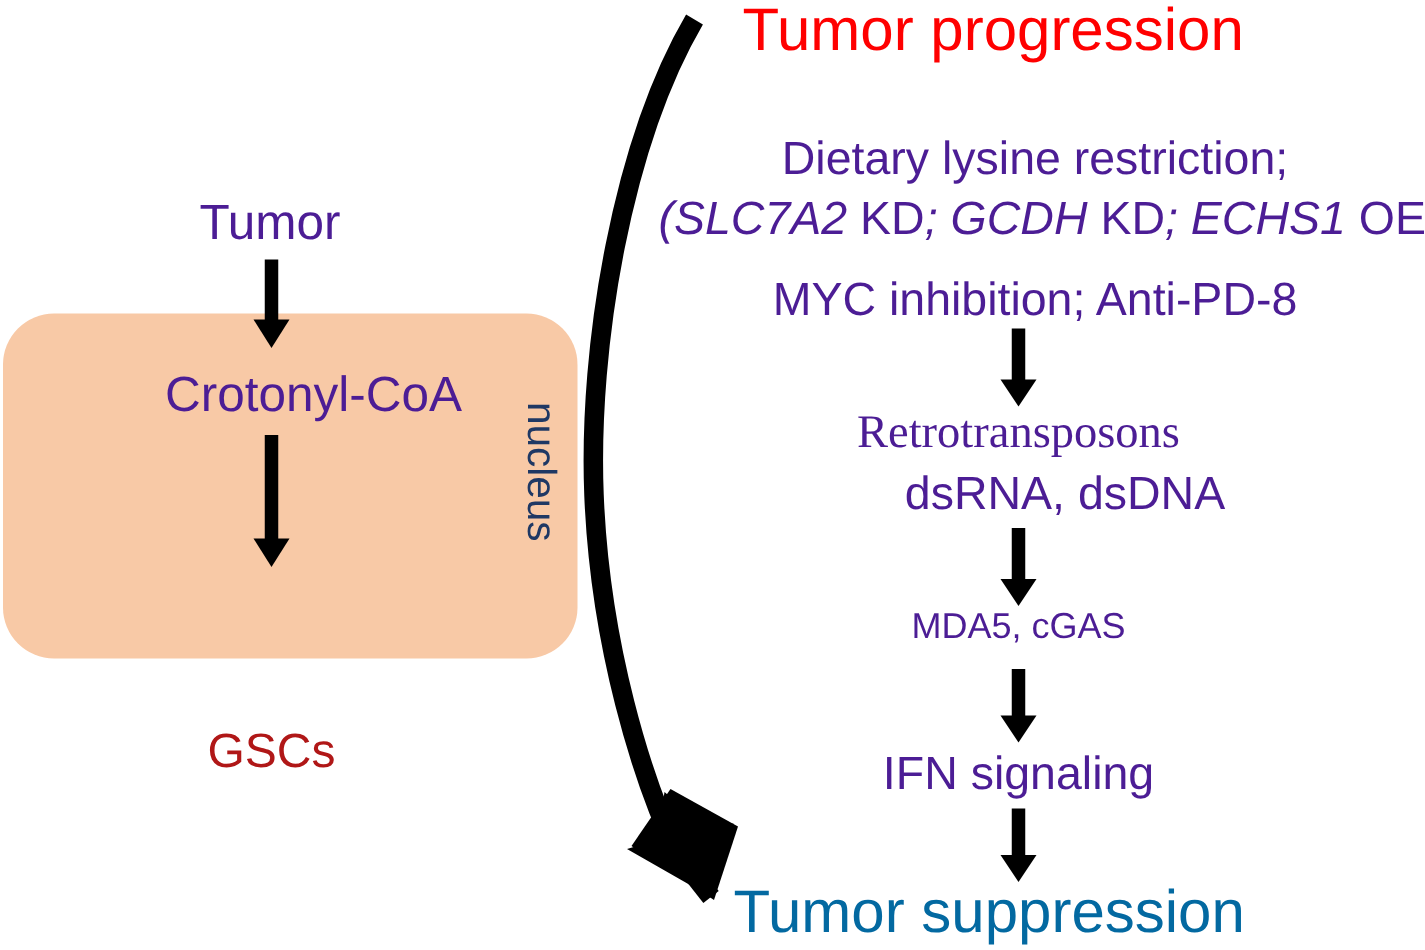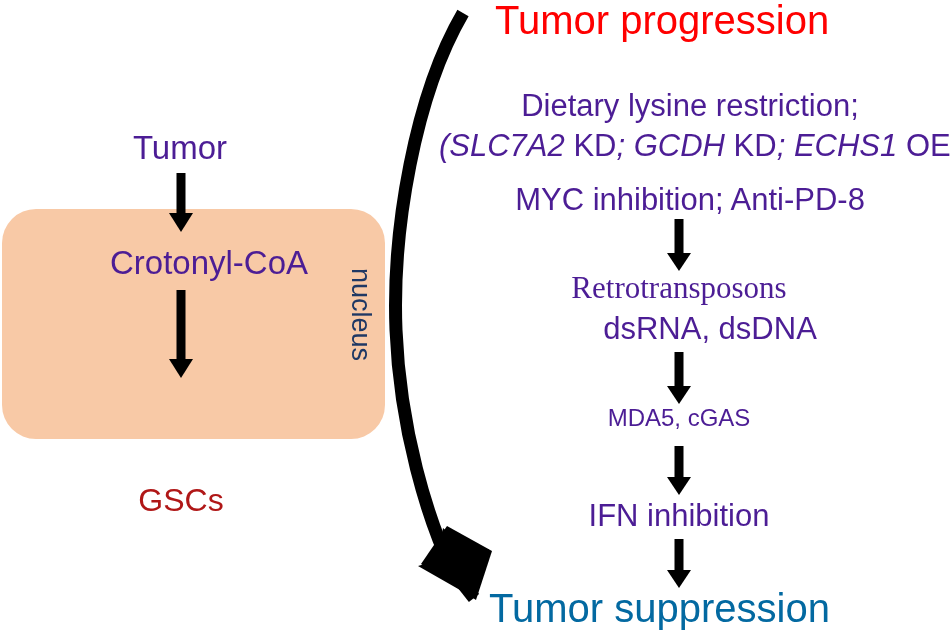--- a/index.html
+++ b/index.html
@@ -151,21 +151,21 @@
     <div class="head" style="border-top-width:18px;"></div>
   </div>
 
   <div class="t center" style="left:679px; top:406px; font-size:24px;">MDA5, cGAS</div>
 
   <div class="arrow-down" style="left:679px; top:446px; width:26px; height:49px;">
     <div class="shaft" style="width:9px; height:32px;"></div>
     <div class="head" style="border-top-width:18px;"></div>
   </div>
 
-  <div class="t center" style="left:679px; top:500px; font-size:31px;">IFN inhibition</div>
+  <div class="t center" style="left:679px; top:500px; font-size:31px;">IFN signaling</div>
 
   <div class="arrow-down" style="left:679px; top:539px; width:26px; height:49px;">
     <div class="shaft" style="width:9px; height:32px;"></div>
     <div class="head" style="border-top-width:18px;"></div>
   </div>
 
   <div class="headline" style="left:489px; top:588px; font-size:40px; color:#0369a1;">Tumor suppression</div>
 
 </div>
 

